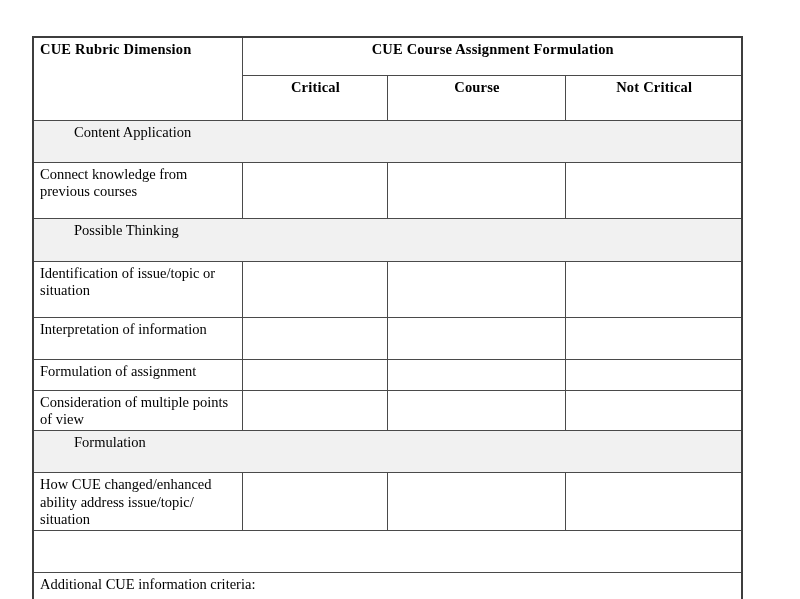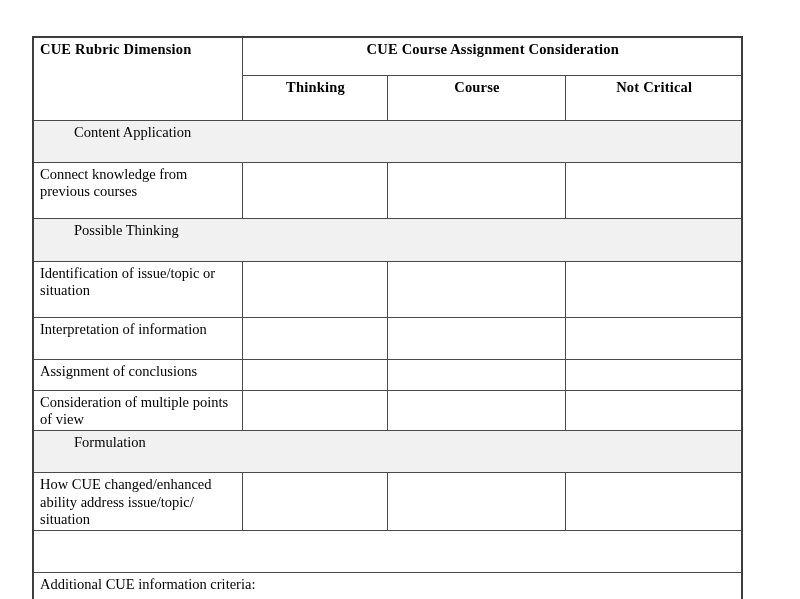--- a/index.html
+++ b/index.html
@@ -55,24 +55,24 @@
     <colgroup>
       <col style="width:209px">
       <col style="width:145px">
       <col style="width:178px">
       <col style="width:177px">
     </colgroup>
     <tbody>
 
       <tr style="height:38px">
         <td class="hdr" rowspan="2" style="height:83px">CUE Rubric Dimension</td>
-        <td class="hdr center" colspan="3">CUE Course Assignment Consideration</td>
+        <td class="hdr center" colspan="3">CUE Course Assignment Formulation</td>
       </tr>
       <tr style="height:45px">
-        <td class="hdr center">Thinking</td>
+        <td class="hdr center">Critical</td>
         <td class="hdr center">Course</td>
         <td class="hdr center">Not Critical</td>
       </tr>
 
       <tr class="section-row" style="height:42px">
         <td colspan="4">Content Application</td>
       </tr>
       <tr style="height:56px">
         <td>Connect knowledge from previous courses</td>
         <td></td>
@@ -89,21 +89,21 @@
         <td></td>
         <td></td>
       </tr>
       <tr style="height:42px">
         <td>Interpretation of information</td>
         <td></td>
         <td></td>
         <td></td>
       </tr>
       <tr style="height:31px">
-        <td>Assignment of conclusions</td>
+        <td>Formulation of assignment</td>
         <td></td>
         <td></td>
         <td></td>
       </tr>
       <tr style="height:35px">
         <td>Consideration of multiple points of view</td>
         <td></td>
         <td></td>
         <td></td>
       </tr>

